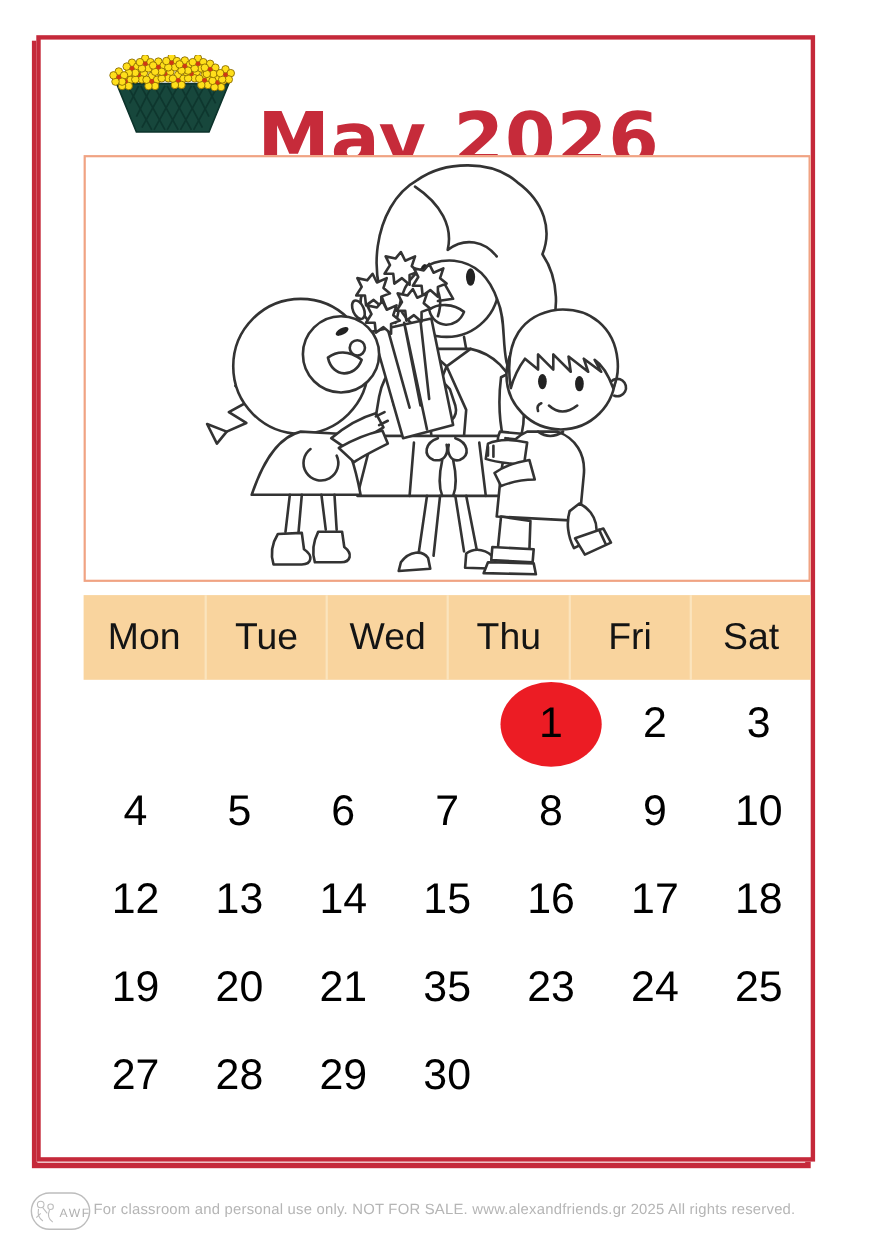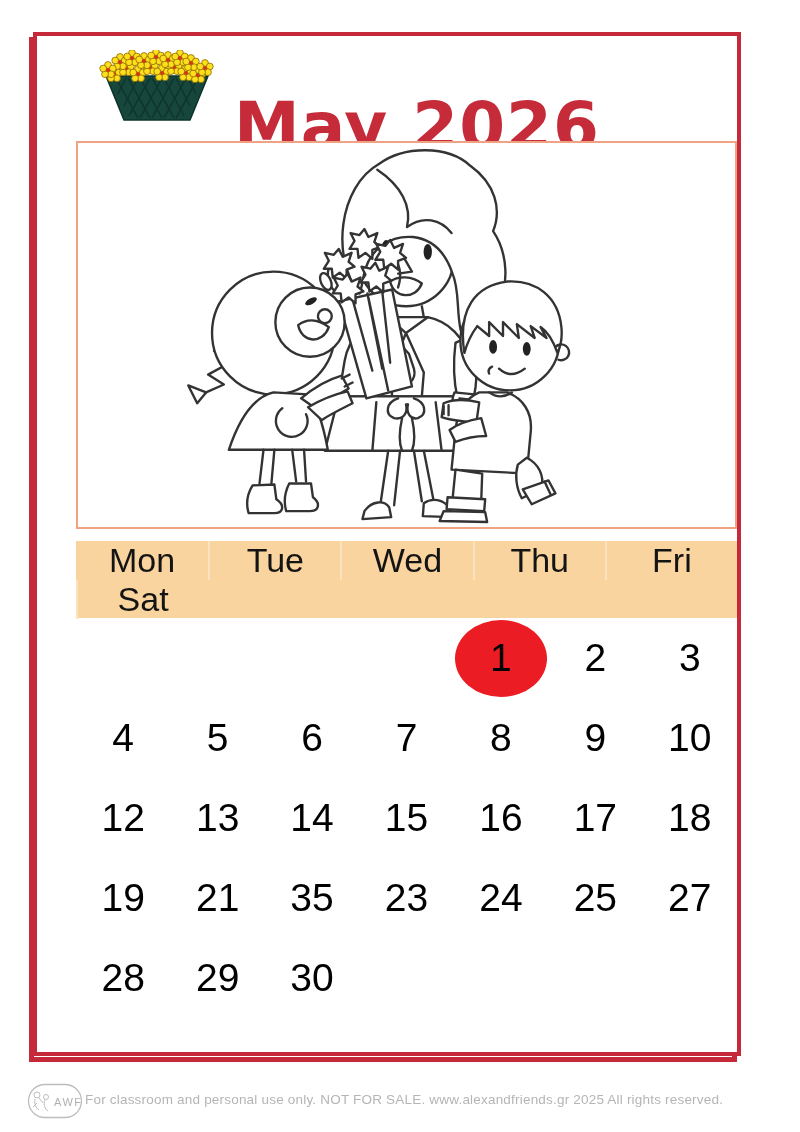--- a/index.html
+++ b/index.html
@@ -19,21 +19,21 @@
                 font-family:"DejaVu Sans", sans-serif; font-weight:bold; font-size:66px;
                 color:#c62b3a; letter-spacing:1px; white-space:nowrap;margin-top:44px; }
 
   
   .picture-box { position:absolute; left:76px; top:141px; width:661px; height:388px;
                  border:2px solid #f0a383; background:#fff; }
   .picture-box svg { width:100%; height:100%; display:block; }
 
   
   .weekday-row { position:absolute; left:76px; top:541px; width:661px; height:77px;
-                 display:grid; grid-template-columns:repeat(5,1fr); background:#f9d49e; }
+                 display:grid; grid-template-columns:repeat(6,1fr); background:#f9d49e; }
   .weekday { display:flex; align-items:center; justify-content:center;
              font-size:34px; color:#141414; border-left:2px solid #fbe4bd; }
   .weekday:first-child { border-left:none; }
 
   .dates-grid { position:absolute; left:76px; top:618px; width:661px; height:400px;
                 display:grid; grid-template-columns:repeat(7,1fr);
                 grid-template-rows:repeat(5,80px); }
   .day { display:flex; align-items:center; justify-content:center;
          font-size:39px; color:#000; }
   .day .num { display:flex; align-items:center; justify-content:center; }
@@ -248,20 +248,23 @@
     <div class="day">
         <span class="num">17</span>
       </div>
     <div class="day">
         <span class="num">18</span>
       </div>
     <div class="day">
         <span class="num">19</span>
       </div>
     <div class="day">
+        <span class="num">20</span>
+      </div>
+    <div class="day">
         <span class="num">21</span>
       </div>
     <div class="day">
         <span class="num">35</span>
       </div>
     <div class="day">
         <span class="num">23</span>
       </div>
     <div class="day">
         <span class="num">24</span>

